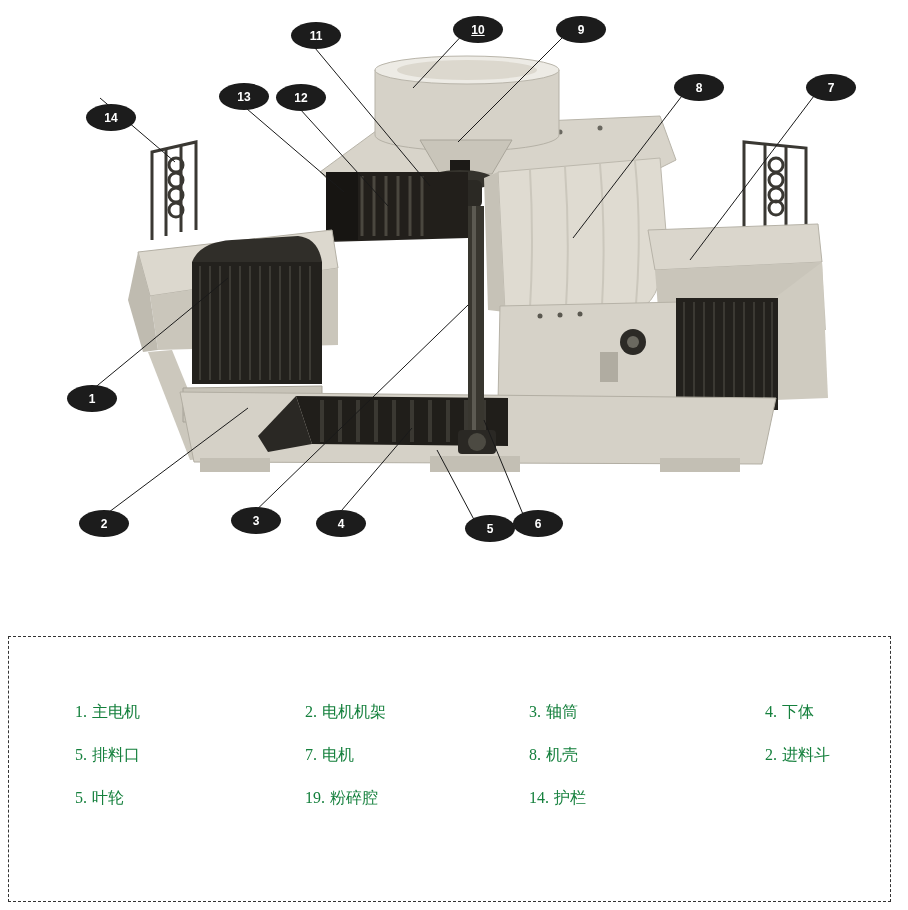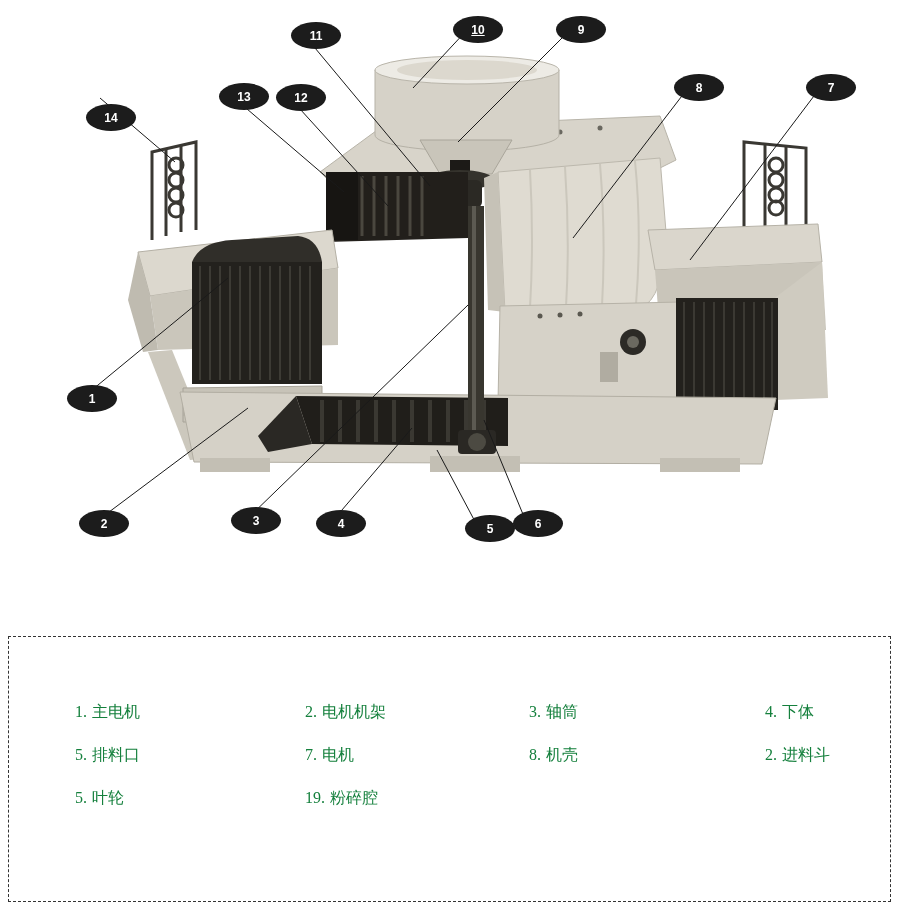--- a/index.html
+++ b/index.html
@@ -247,15 +247,18 @@
     </div>
     <div class="legend-cell">
       <span class="num">2.</span><span>进料斗</span>
     </div>
     <div class="legend-cell">
       <span class="num">5.</span><span>叶轮</span>
     </div>
     <div class="legend-cell">
       <span class="num">19.</span><span>粉碎腔</span>
     </div>
+    <div class="legend-cell">
+      <span class="num">14.</span><span>护栏</span>
+    </div>
   </div>
 
 </div>
 
 </body></html>

